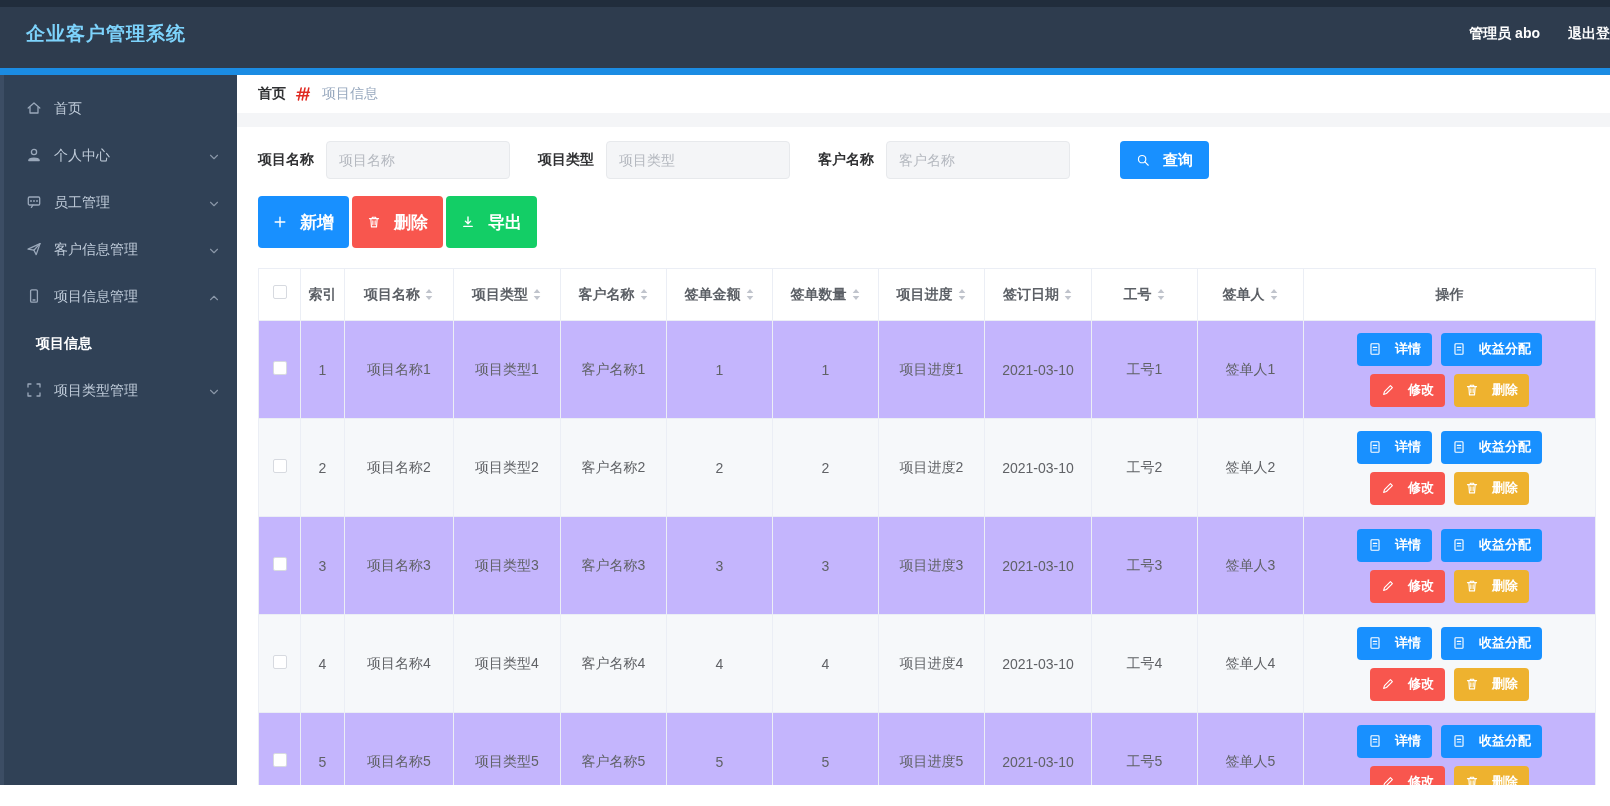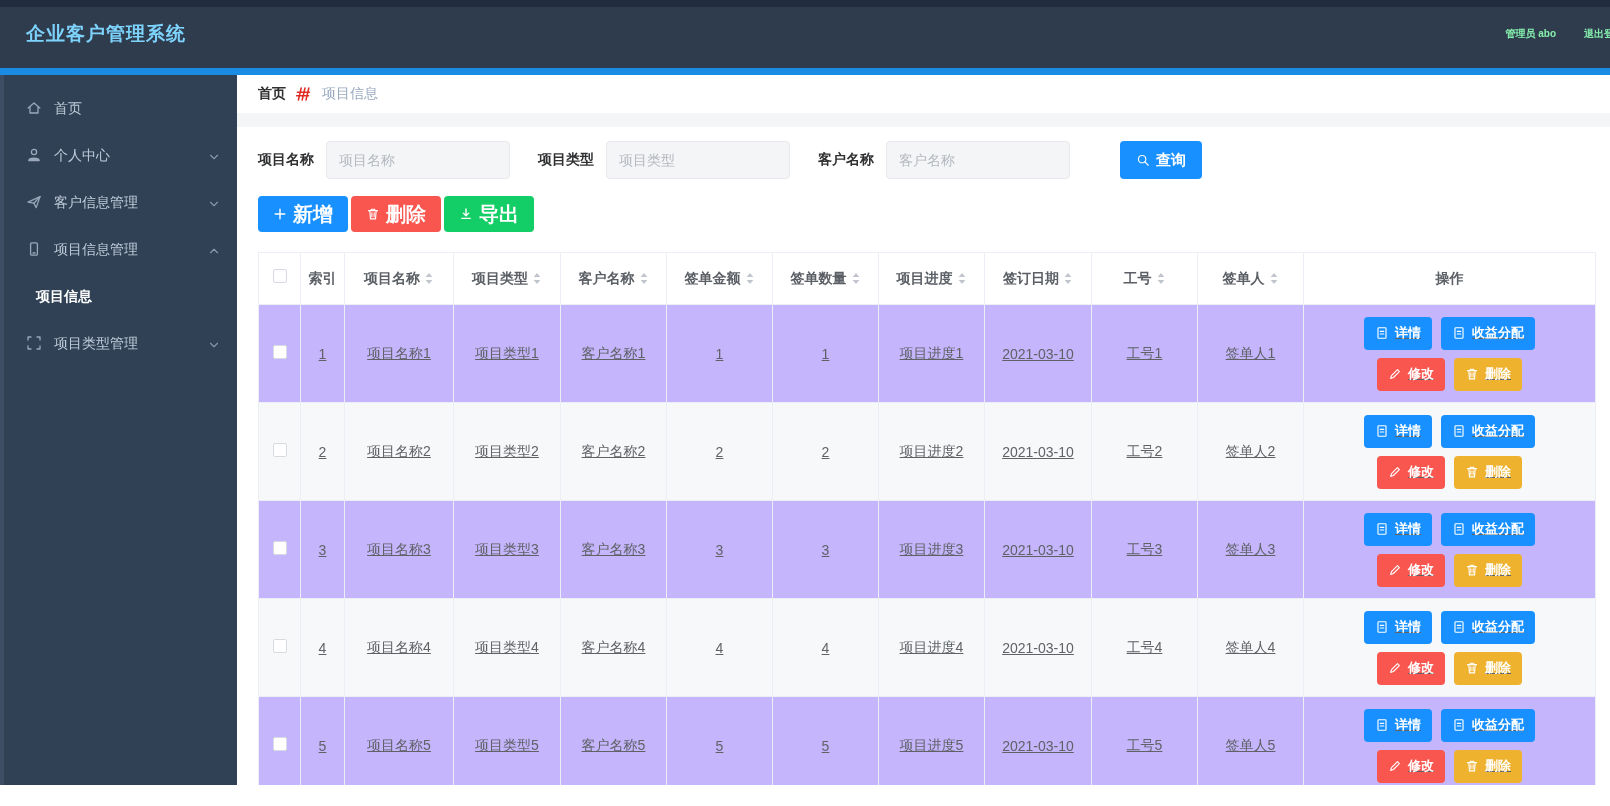--- a/index.html
+++ b/index.html
@@ -6,21 +6,21 @@
   html,body { width:1610px; height:806px; overflow:hidden; background:#ffffff;
     font-family:"Liberation Sans","DejaVu Sans",sans-serif; }
   .stage { position:relative; width:1610px; height:806px; background:#fff; overflow:hidden; }
 
   
   .topbar { height:68px; background:#2e3c4e; display:flex; align-items:center; position:relative; }
   .topbar::before { content:""; position:absolute; top:0; left:0; right:0; height:7px; background:#212d3c; }
   .app-title { color:#7dd3fc; font-size:19px; font-weight:bold; margin-left:26px; letter-spacing:1px; }
   .topbar-right { margin-left:auto; display:flex; align-items:center; gap:28px; padding-right:0;
     white-space:nowrap; margin-right:-14px; }
-  .topbar-link { color:#86efac; font-size:10px; font-weight:bold; cursor:pointer; }
+  .topbar-link { color:#ffffff; font-size:14px; font-weight:bold; cursor:pointer; }
   .blue-line { height:7px; background:#1b8ce3; }
 
   
   .main { display:flex; height:710px; }
   .sidebar { width:237px; background:#304156; height:100%; position:relative; flex-shrink:0; padding-top:10px; }
   .sidebar::before { content:""; position:absolute; left:0; top:0; bottom:0; width:4px; background:#3c4d64; }
   .side-item { display:flex; align-items:center; height:47px; padding:0 16px 0 26px; cursor:pointer;
     color:#bfcbd9; font-size:14px; }
   .side-item .ic { width:18px; height:18px; margin-right:10px; display:inline-flex; color:#9aa8ba; }
   .side-item .ic svg { width:16px; height:16px; }
@@ -38,39 +38,39 @@
   .panel { padding:14px 20px 0 21px; flex:1; overflow:hidden; }
 
   
   .filter-row { display:flex; align-items:center; }
   .filter-group { display:flex; align-items:center; margin-right:28px; }
   .filter-label { font-size:14px; font-weight:bold; color:#303133; margin-right:12px; white-space:nowrap; }
   .filter-input { width:184px; height:38px; background:#f4f5f7; border:1px solid #e7e9ec; border-radius:4px;
     padding:0 12px; font-size:14px; color:#606266; outline:none; font-family:inherit; }
   .filter-input::placeholder { color:#b4b8bf; }
   .btn { display:inline-flex; align-items:center; justify-content:center; border:none; border-radius:4px;
-    color:#fff; cursor:pointer; font-family:inherit; white-space:nowrap; }
+    color:#fff; cursor:pointer; font-family:inherit; white-space:nowrap;gap:7px; }
   .btn .ic { display:inline-flex; margin-right:6px; }
   .btn .ic svg { width:14px; height:14px; }
   .btn-search { height:38px; padding:0 16px; font-size:15px; font-weight:bold; background:#1890ff; margin-left:22px; }
 
   
   .toolbar-row { display:flex; align-items:center; margin-top:17px; }
-  .btn-tool { height:36px; padding:8px 15px; font-size:20px; font-weight:bold; margin-right:3px; }
+  .btn-tool { height:52px; padding:8px 15px; font-size:17px; font-weight:bold; margin-right:3px; }
   .c-blue { background:#1890ff; }
   .c-red { background:#f8564e; }
   .c-green { background:#13ce66; }
   .c-yellow { background:#eeb22f; }
 
   
   .table-wrap { margin-top:20px; }
   table { border-collapse:collapse; table-layout:fixed; width:1337px; background:#c4b5fd;padding-left:20px; }
   th, td { border:1px solid #ebeef5; text-align:center; vertical-align:middle; font-size:14px; }
   thead th { height:52px; color:#5c6066; font-weight:bold; background:#fff; line-height:1.3; }
-  tbody td { height:98px; color:#606266;text-decoration:underline; }
+  tbody td { height:98px; color:#606266; }
   tbody tr:nth-child(even) { background:#f6f8fa; }
   .th-inner { display:inline-flex; align-items:center; justify-content:center; gap:4px; }
   .sort-caret { display:inline-flex; flex-direction:column; }
   .checkbox { width:14px; height:14px; border:1px solid #d7dae0; border-radius:2px; background:#fff;
     display:inline-block; cursor:pointer; }
   .ops { display:flex; flex-direction:column; align-items:center; gap:8px; }
   .ops-line { display:flex; gap:9px; }
   .btn-op { height:33px; padding:0 11px; font-size:13px; font-weight:bold; }
 
   .bottom-margin { height:21px; background:#fff; }
@@ -101,20 +101,35 @@
             <span class="side-label">首页</span>
           </div>
           <div class="side-item">
             <span class="ic">
               <svg viewBox="0 0 16 16" fill="none" stroke="currentColor" stroke-width="1.3" stroke-linecap="round" stroke-linejoin="round" width="16" height="16">
                 <circle cx="8" cy="5" r="2.6"></circle>
                 <path d="M2.8 13.6c0-3.4 10.4-3.4 10.4 0z" fill="currentColor"></path>
               </svg>
             </span>
             <span class="side-label">个人中心</span>
+            <span class="ic arrow">
+              <svg viewBox="0 0 16 16" fill="none" stroke="currentColor" stroke-width="1.3" stroke-linecap="round" stroke-linejoin="round" width="16" height="16">
+                <path d="M4 6l4 4 4-4"></path>
+              </svg>
+            </span>
+          </div>
+          <div class="side-item">
+            <span class="ic">
+              <svg viewBox="0 0 16 16" fill="none" stroke="currentColor" stroke-width="1.3" stroke-linecap="round" stroke-linejoin="round" width="16" height="16">
+                <rect x="2.3" y="3" width="11.4" height="8" rx="1.2"></rect>
+                <path d="M5.4 13.4 7 11"></path>
+                <path d="M5 7h.01M8 7h.01M11 7h.01" stroke-width="1.8"></path>
+              </svg>
+            </span>
+            <span class="side-label">员工管理</span>
             <span class="ic arrow">
               <svg viewBox="0 0 16 16" fill="none" stroke="currentColor" stroke-width="1.3" stroke-linecap="round" stroke-linejoin="round" width="16" height="16">
                 <path d="M4 6l4 4 4-4"></path>
               </svg>
             </span>
           </div>
           <div class="side-item">
             <span class="ic">
               <svg viewBox="0 0 16 16" fill="none" stroke="currentColor" stroke-width="1.3" stroke-linecap="round" stroke-linejoin="round" width="16" height="16">
                 <path d="M2 8.2 14 2.6 10.2 13.6 7.9 9.2 2 8.2z"></path>

